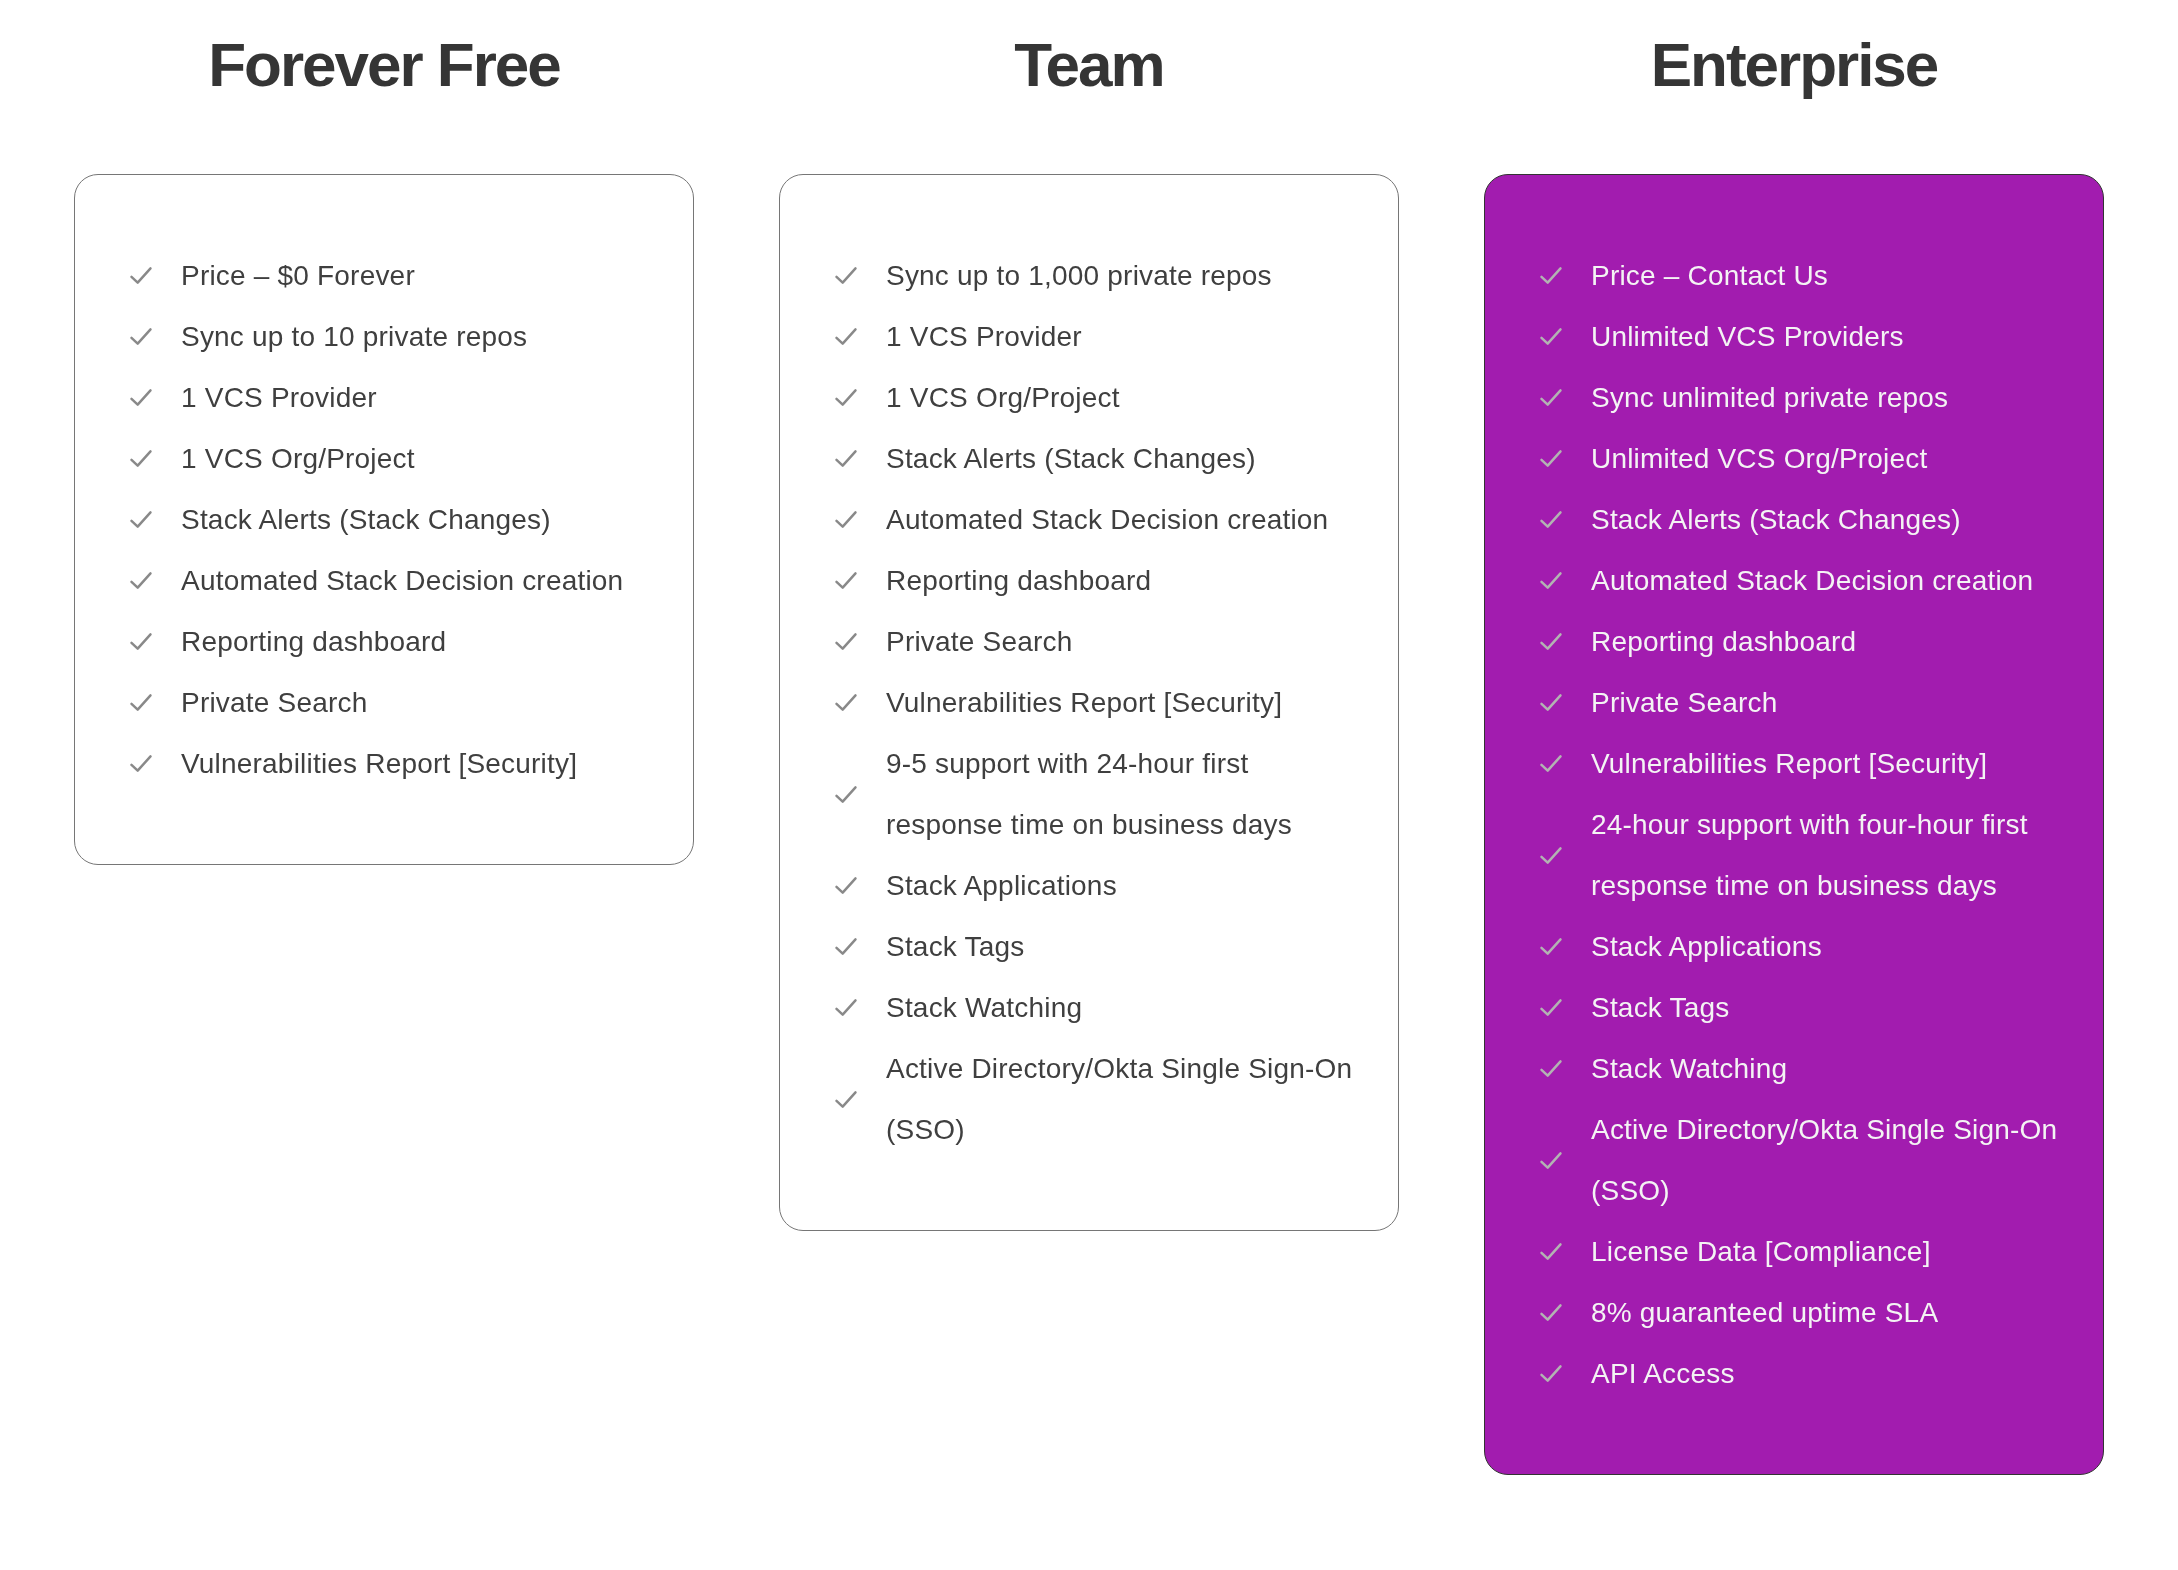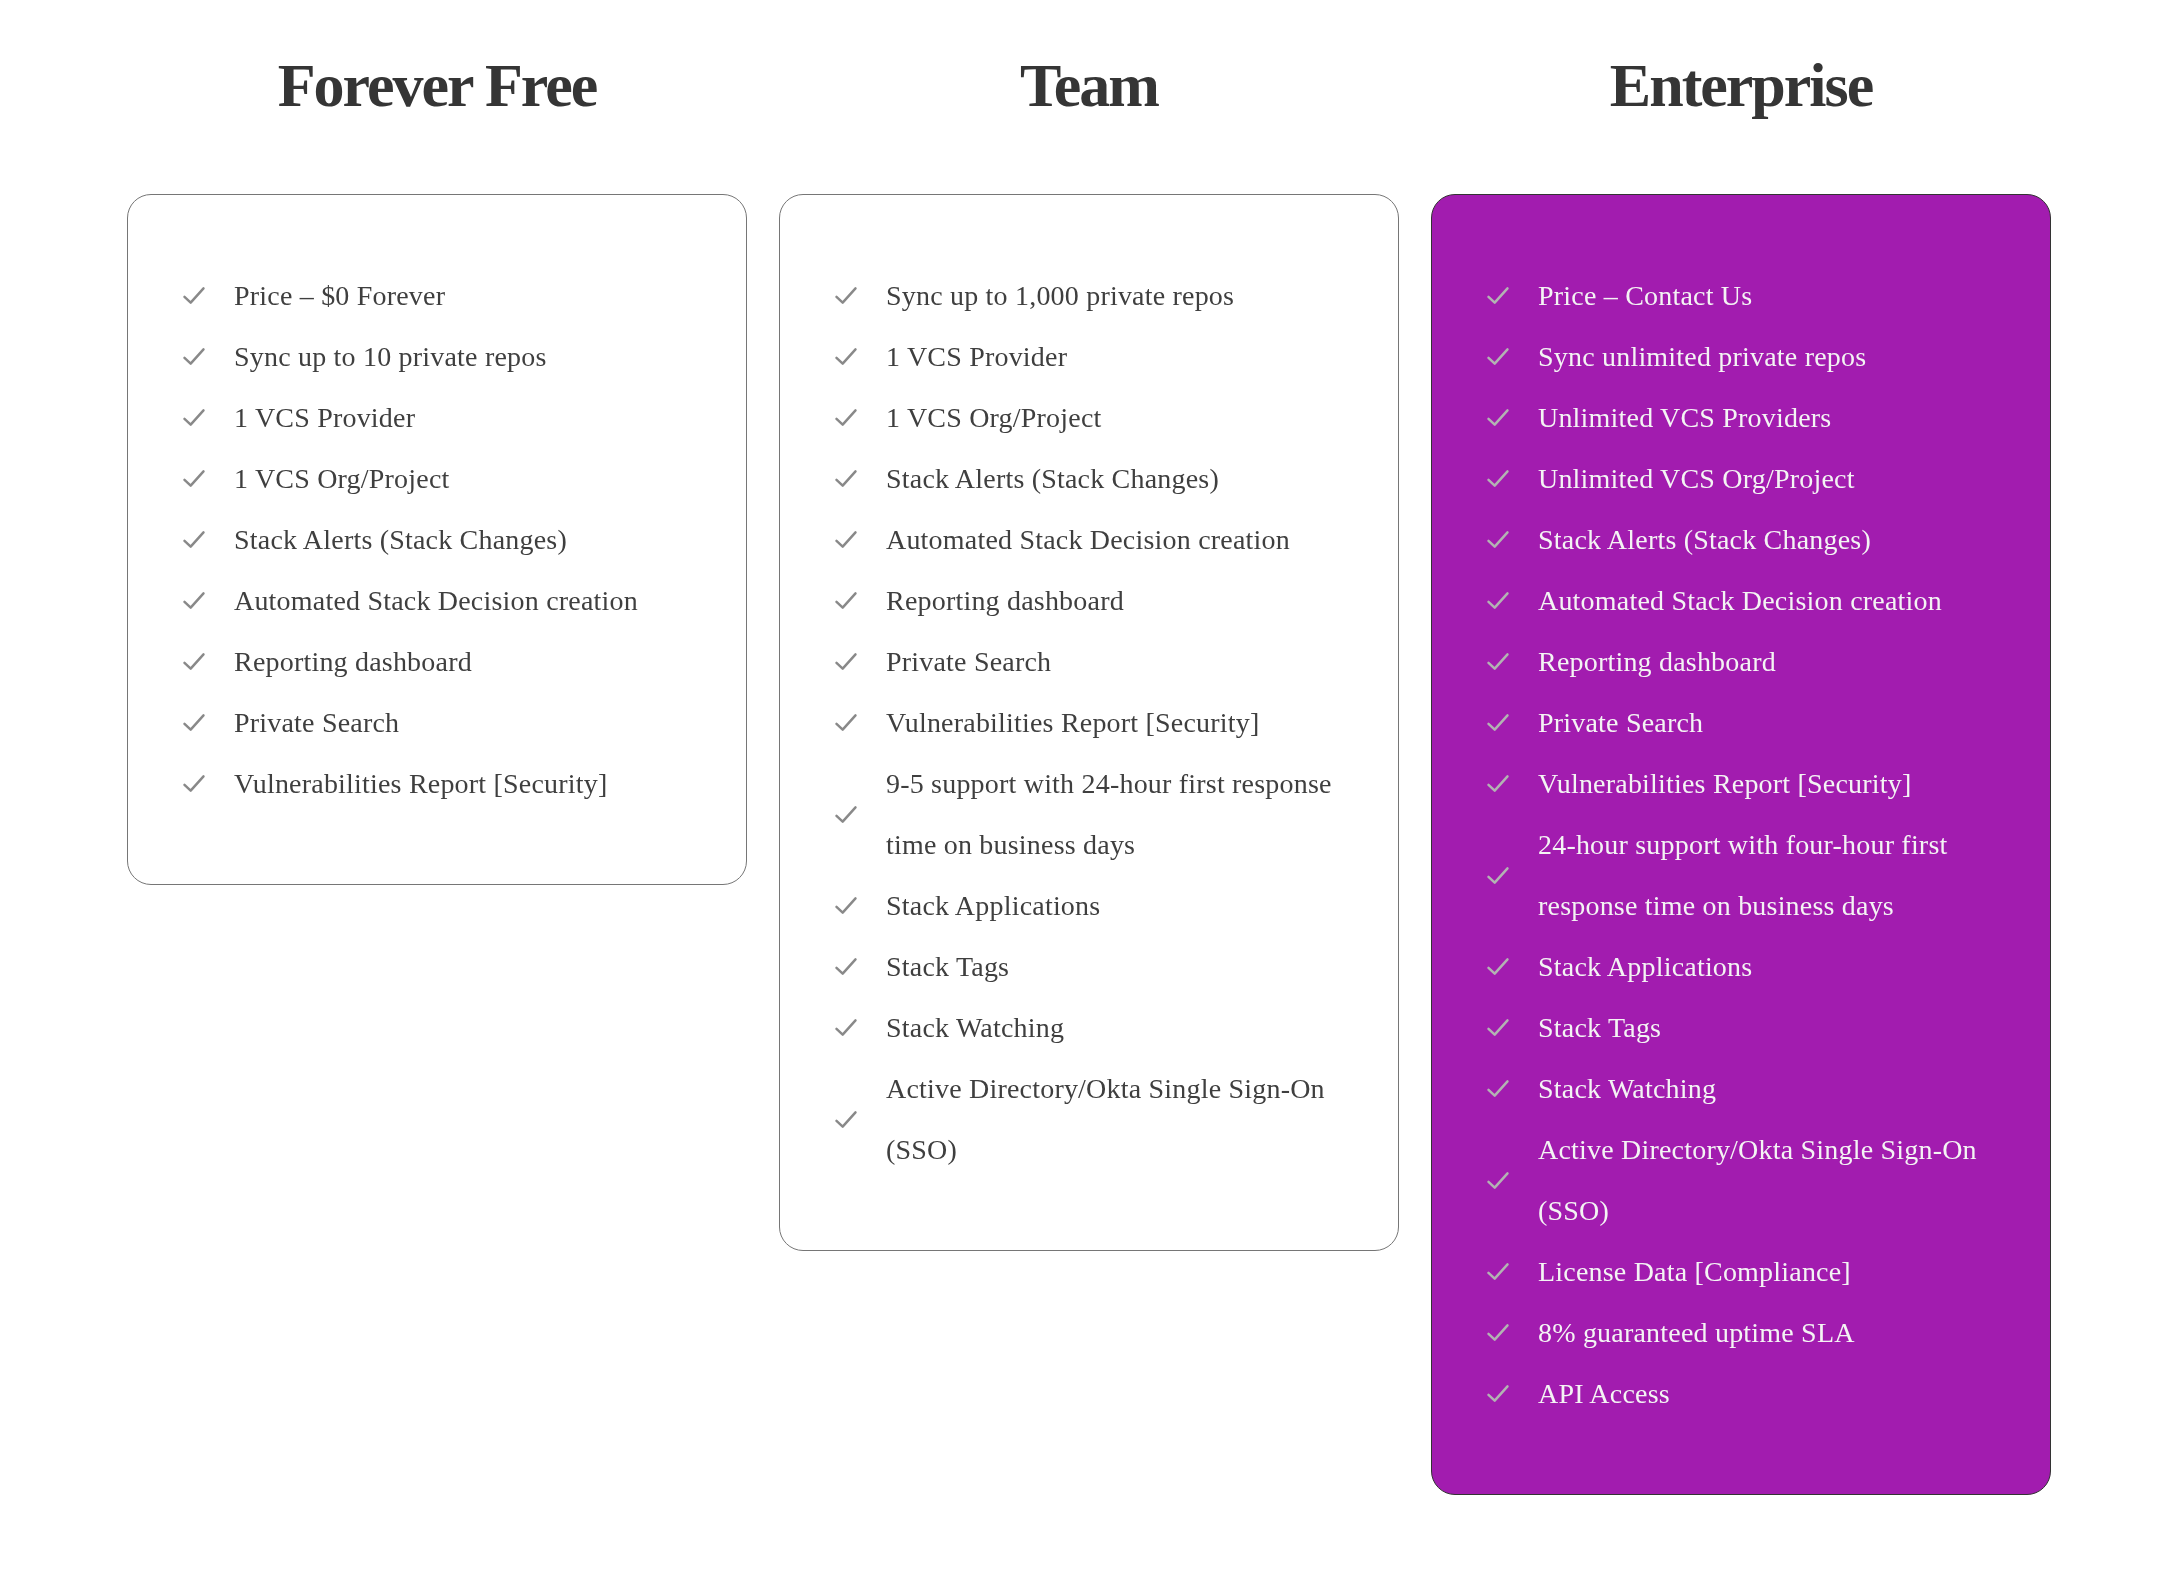--- a/index.html
+++ b/index.html
@@ -9,25 +9,24 @@
   }
   body {
     width: 2178px;
     height: 1570px;
     font-family: "Liberation Sans", "DejaVu Sans", sans-serif;
     overflow: hidden;
   }
   .pricing {
     display: grid;
     grid-template-columns: repeat(3, 620px);
-    column-gap: 32px;
+    column-gap: 85px;
     justify-content: center;
-    padding-top: 48px;
+    padding-top: 28px;
     box-sizing: border-box;
-    font-family: Liberation Serif, serif;
   }
   .plan-column {
     display: flex;
     flex-direction: column;
     align-items: stretch;
   }
   .plan-title {
     font-size: 62px;
     line-height: 74px;
     font-weight: 700;
@@ -320,30 +319,30 @@
             </span>
             <span class="feature-text">Price – Contact Us</span>
           </li>
 
           <li class="feature-item">
             <span class="check">
               <svg viewBox="0 0 24 20" aria-hidden="true">
                 <polyline points="2,11.5 8.5,17.5 22,2.5" fill="none" stroke="currentColor" stroke-width="2.6" stroke-linecap="round" stroke-linejoin="round"></polyline>
               </svg>
             </span>
+            <span class="feature-text">Unlimited VCS Providers</span>
+          </li>
+
+          <li class="feature-item">
+            <span class="check">
+              <svg viewBox="0 0 24 20" aria-hidden="true">
+                <polyline points="2,11.5 8.5,17.5 22,2.5" fill="none" stroke="currentColor" stroke-width="2.6" stroke-linecap="round" stroke-linejoin="round"></polyline>
+              </svg>
+            </span>
             <span class="feature-text">Sync unlimited private repos</span>
-          </li>
-
-          <li class="feature-item">
-            <span class="check">
-              <svg viewBox="0 0 24 20" aria-hidden="true">
-                <polyline points="2,11.5 8.5,17.5 22,2.5" fill="none" stroke="currentColor" stroke-width="2.6" stroke-linecap="round" stroke-linejoin="round"></polyline>
-              </svg>
-            </span>
-            <span class="feature-text">Unlimited VCS Providers</span>
           </li>
 
           <li class="feature-item">
             <span class="check">
               <svg viewBox="0 0 24 20" aria-hidden="true">
                 <polyline points="2,11.5 8.5,17.5 22,2.5" fill="none" stroke="currentColor" stroke-width="2.6" stroke-linecap="round" stroke-linejoin="round"></polyline>
               </svg>
             </span>
             <span class="feature-text">Unlimited VCS Org/Project</span>
           </li>

